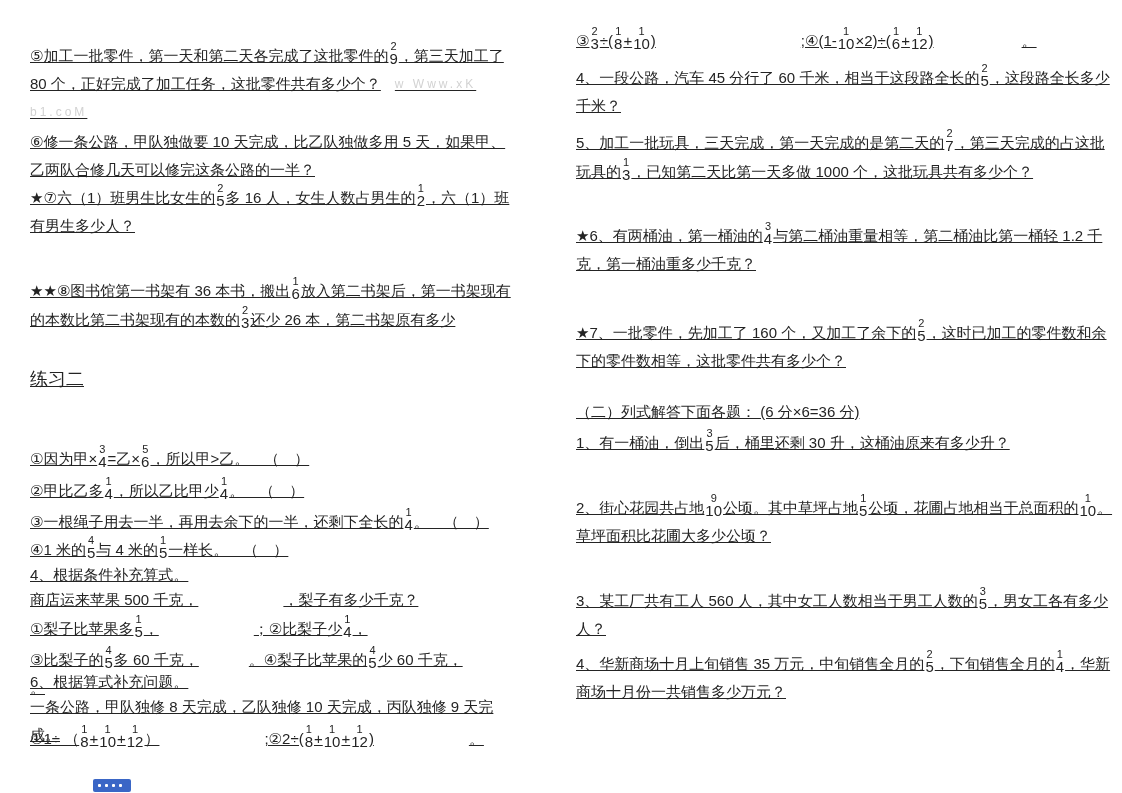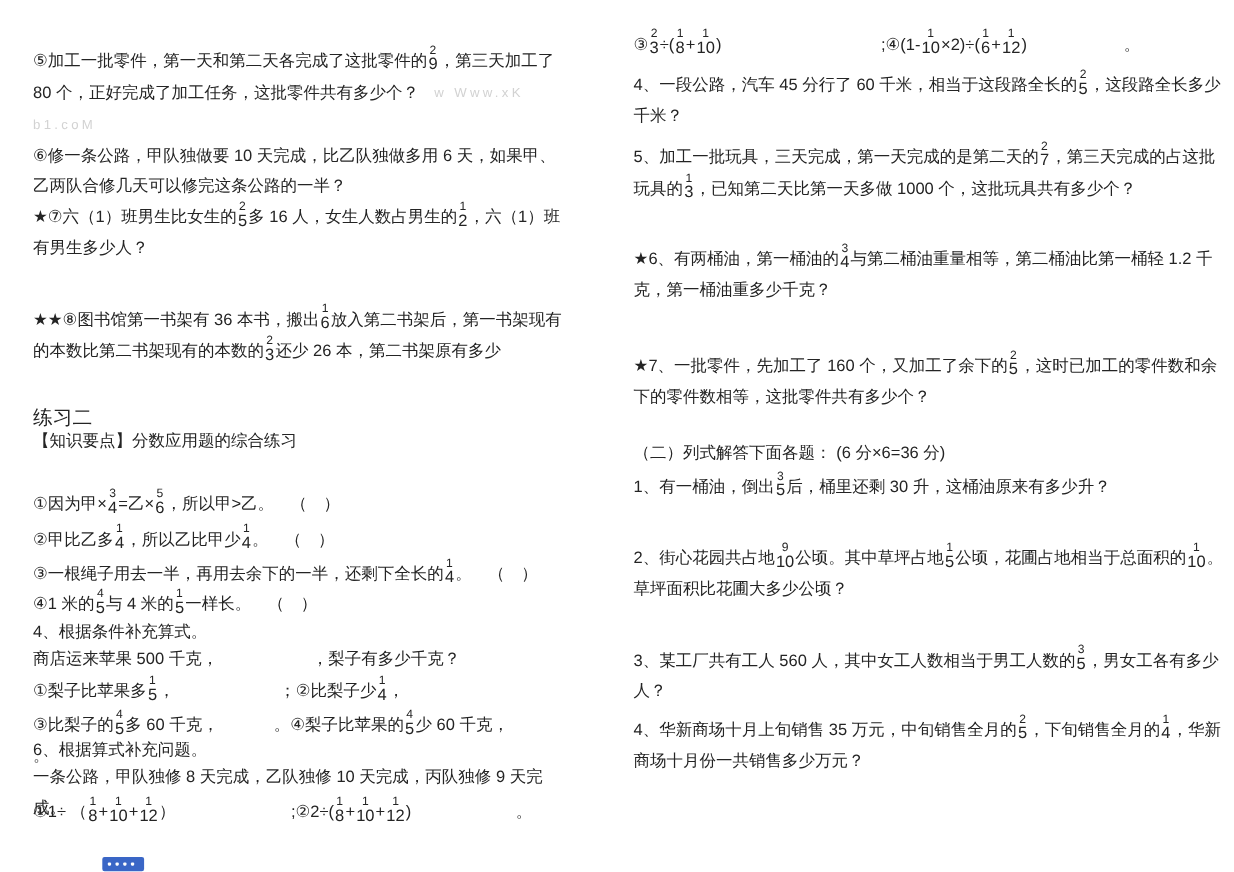--- a/index.html
+++ b/index.html
@@ -9,20 +9,21 @@
     color:#242424;
   }
   .page{position:relative;width:1122px;height:793px;background:#fff;}
   .col{position:absolute;top:0;height:793px;}
   #colL{left:30px;width:486px;}
   #colR{left:576px;width:538px;}
   .para{
     position:absolute;left:0;right:0;
     font-size:15px;line-height:28px;
     white-space:normal;
+    text-decoration:underline;
   }
   .heading{font-size:18px;}
   
   .fr{
     display:inline-block;text-align:center;vertical-align:-3px;
     line-height:1;margin:0 1px;
   }
   .fr .n{display:block;font-size:11px;line-height:10px;}
   .fr .d{display:block;font-size:15px;line-height:15px;}
   
@@ -43,26 +44,25 @@
     border-radius:1px;
   }
 </style>
 </head>
 <body>
 
 <div class="page">
 
   <div class="col" id="colL">
     <div class="para" style="top:41px">⑤加工一批零件，第一天和第二天各完成了这批零件的<span class="fr"><span class="n">2</span><span class="d">9</span></span>，第三天加工了 80 个，正好完成了加工任务，这批零件共有多少个？<span class="wm">w   Www.xK   b1.coM</span></div>
-    <div class="para" style="top:128px">⑥修一条公路，甲队独做要 10 天完成，比乙队独做多用 6 天，如果甲、乙两队合修几天可以修完这条公路的一半？</div>
+    <div class="para" style="top:128px">⑥修一条公路，甲队独做要 10 天完成，比乙队独做多用 5 天，如果甲、乙两队合修几天可以修完这条公路的一半？</div>
     <div class="para" style="top:183px">★⑦六（1）班男生比女生的<span class="fr"><span class="n">2</span><span class="d">5</span></span>多 16 人，女生人数占男生的<span class="fr"><span class="n">1</span><span class="d">2</span></span>，六（1）班有男生多少人？</div>
     <div class="para" style="top:276px">★★⑧图书馆第一书架有 36 本书，搬出<span class="fr"><span class="n">1</span><span class="d">6</span></span>放入第二书架后，第一书架现有的本数比第二书架现有的本数的<span class="fr"><span class="n">2</span><span class="d">3</span></span>还少 26 本，第二书架原有多少</div>
 
     <div class="para heading" style="top:365px">练习二</div>
-    <div class="para" style="top:387px">【知识要点】分数应用题的综合练习</div>
 
     <div class="para" style="top:444px">①因为甲×<span class="fr"><span class="n">3</span><span class="d">4</span></span>=乙×<span class="fr"><span class="n">5</span><span class="d">6</span></span>，所以甲&gt;乙。　（　）</div>
     <div class="para" style="top:476px">②甲比乙多<span class="fr"><span class="n">1</span><span class="d">4</span></span>，所以乙比甲少<span class="fr"><span class="n">1</span><span class="d">4</span></span>。　（　）</div>
     <div class="para" style="top:507px">③一根绳子用去一半，再用去余下的一半，还剩下全长的<span class="fr"><span class="n">1</span><span class="d">4</span></span>。　（　）</div>
     <div class="para" style="top:535px">④1 米的<span class="fr"><span class="n">4</span><span class="d">5</span></span>与 4 米的<span class="fr"><span class="n">1</span><span class="d">5</span></span>一样长。　（　）</div>
 
     <div class="para" style="top:561px">4、根据条件补充算式。</div>
     <div class="para" style="top:586px">商店运来苹果 500 千克，<span class="sp" style="width: 85px;"></span>，梨子有多少千克？</div>
     <div class="para" style="top:614px">①梨子比苹果多<span class="fr"><span class="n">1</span><span class="d">5</span></span>，<span class="sp" style="width: 95px;"></span>；②比梨子少<span class="fr"><span class="n">1</span><span class="d">4</span></span>，</div>
     <div class="para" style="top:645px">③比梨子的<span class="fr"><span class="n">4</span><span class="d">5</span></span>多 60 千克，<span class="sp" style="width: 50px;"></span>。④梨子比苹果的<span class="fr"><span class="n">4</span><span class="d">5</span></span>少 60 千克，<span class="sp" style="width: 42px;"></span>。</div>

